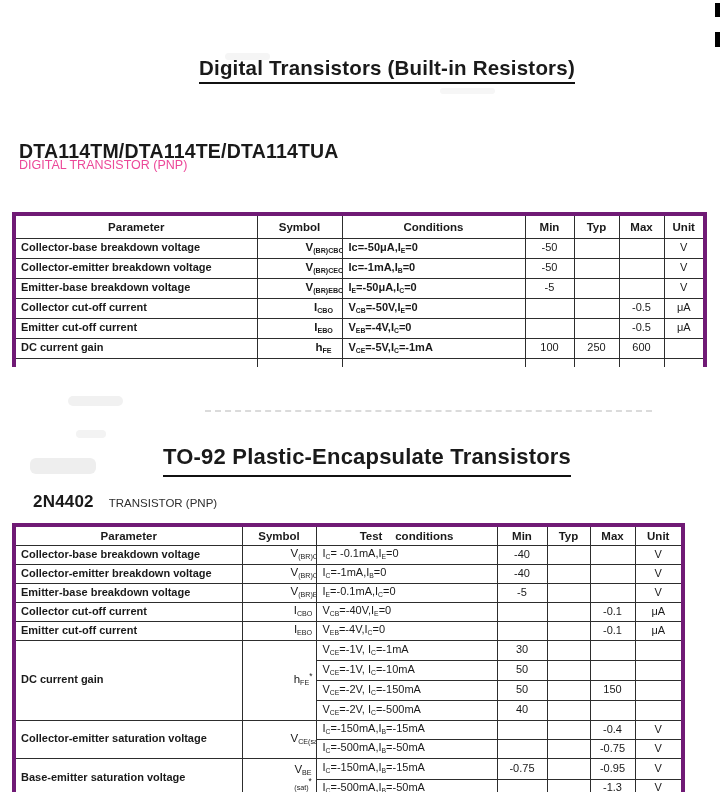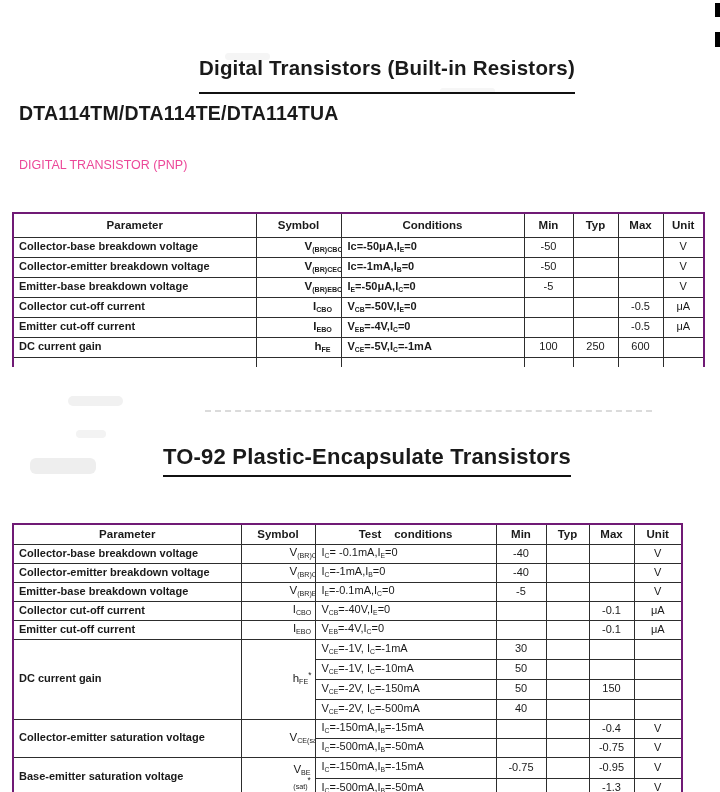--- a/index.html
+++ b/index.html
@@ -11,39 +11,39 @@
   #eb1{top:3px;height:14px;}
   #eb2{top:32px;height:15px;}
 
   
   .smudge{position:absolute;border-radius:6px;}
   .dash-line{position:absolute;left:205px;top:410px;width:447px;height:0;
              border-top:2px dashed #cfcfcf;opacity:.75;}
 
   
   .s1-title{position:absolute;left:199px;top:55px;margin:0;font-size:20.5px;font-weight:bold;
-            letter-spacing:.2px;border-bottom:2.5px solid #111;padding-bottom:11px;line-height:1.25;}
-  .part-line{position:absolute;left:19px;font-size:19.5px;font-weight:bold;letter-spacing:.2px;line-height:1.2;}
+            letter-spacing:.2px;border-bottom:2.5px solid #111;padding-bottom:1px;line-height:1.25;}
+  .part-line{position:absolute;left:19px;font-size:19.5px;font-weight:bold;letter-spacing:.2px;line-height:1.2;margin-top:38px;}
   #part1{top:102px;}
   #part2{top:127px;}
   .devtype1{position:absolute;left:19px;top:158px;font-size:12.5px;color:#ec4899;}
   .elechead{position:absolute;left:19px;top:183px;font-size:13.5px;font-weight:bold;letter-spacing:.1px;}
 
   
   .s2-title{position:absolute;left:163px;top:443px;margin:0;font-size:22px;font-weight:bold;
             letter-spacing:.2px;border-bottom:2.5px solid #111;padding-bottom:4px;line-height:1.25;}
   .partline2{position:absolute;left:33px;top:492px;}
   .pn{font-size:17px;font-weight:bold;letter-spacing:.2px;}
   .ptype{font-size:11.5px;color:#2e2e2e;margin-left:15px;}
 
   
   .twrap{position:absolute;left:12px;overflow:hidden;}
   #t1wrap{top:212px;width:695px;height:155px;}
   #t2wrap{top:523px;width:673px;height:269px;}
-  table{border-collapse:collapse;table-layout:fixed;border:2px solid #701a75;}
+  table{border-collapse:collapse;table-layout:fixed;border:4px solid #701a75;}
   th,td{border:1px solid #2d2d2d;padding:0;vertical-align:middle;overflow:hidden;line-height:1.05;}
   th{font-size:11.5px;font-weight:bold;text-align:center;white-space:pre;}
   td.param{font-size:11px;font-weight:bold;text-align:left;padding-left:5px;}
   td.sym{font-size:11.5px;text-align:center;padding-left:48px;}
   td.cond{font-size:11px;text-align:left;padding-left:6px;white-space:pre;}
   td.val{font-size:11px;text-align:center;}
   #table1 td.sym,#table1 td.cond{font-weight:600;}
   .sub{font-size:.62em;vertical-align:-.28em;letter-spacing:0;}
   .sup{font-size:.72em;vertical-align:.5em;}
 
@@ -160,20 +160,23 @@
             <td class="val"></td>
             <td class="val"></td>
             <td class="val"></td>
             <td class="val"></td>
           </tr>
         </tbody>
       </table>
   </div>
 
   <h2 class="s2-title">TO-92 Plastic-Encapsulate Transistors</h2>
+  <div class="partline2">
+    <span class="pn">2N4402</span><span class="ptype">TRANSISTOR (PNP)</span>
+  </div>
 
   <div class="twrap" id="t2wrap">
     <table id="table2" style="width: 669px;">
         <colgroup>
           <col style="width: 228px;">
           <col style="width: 74px;">
           <col style="width: 181px;">
           <col style="width: 50px;">
           <col style="width: 43px;">
           <col style="width: 45px;">

